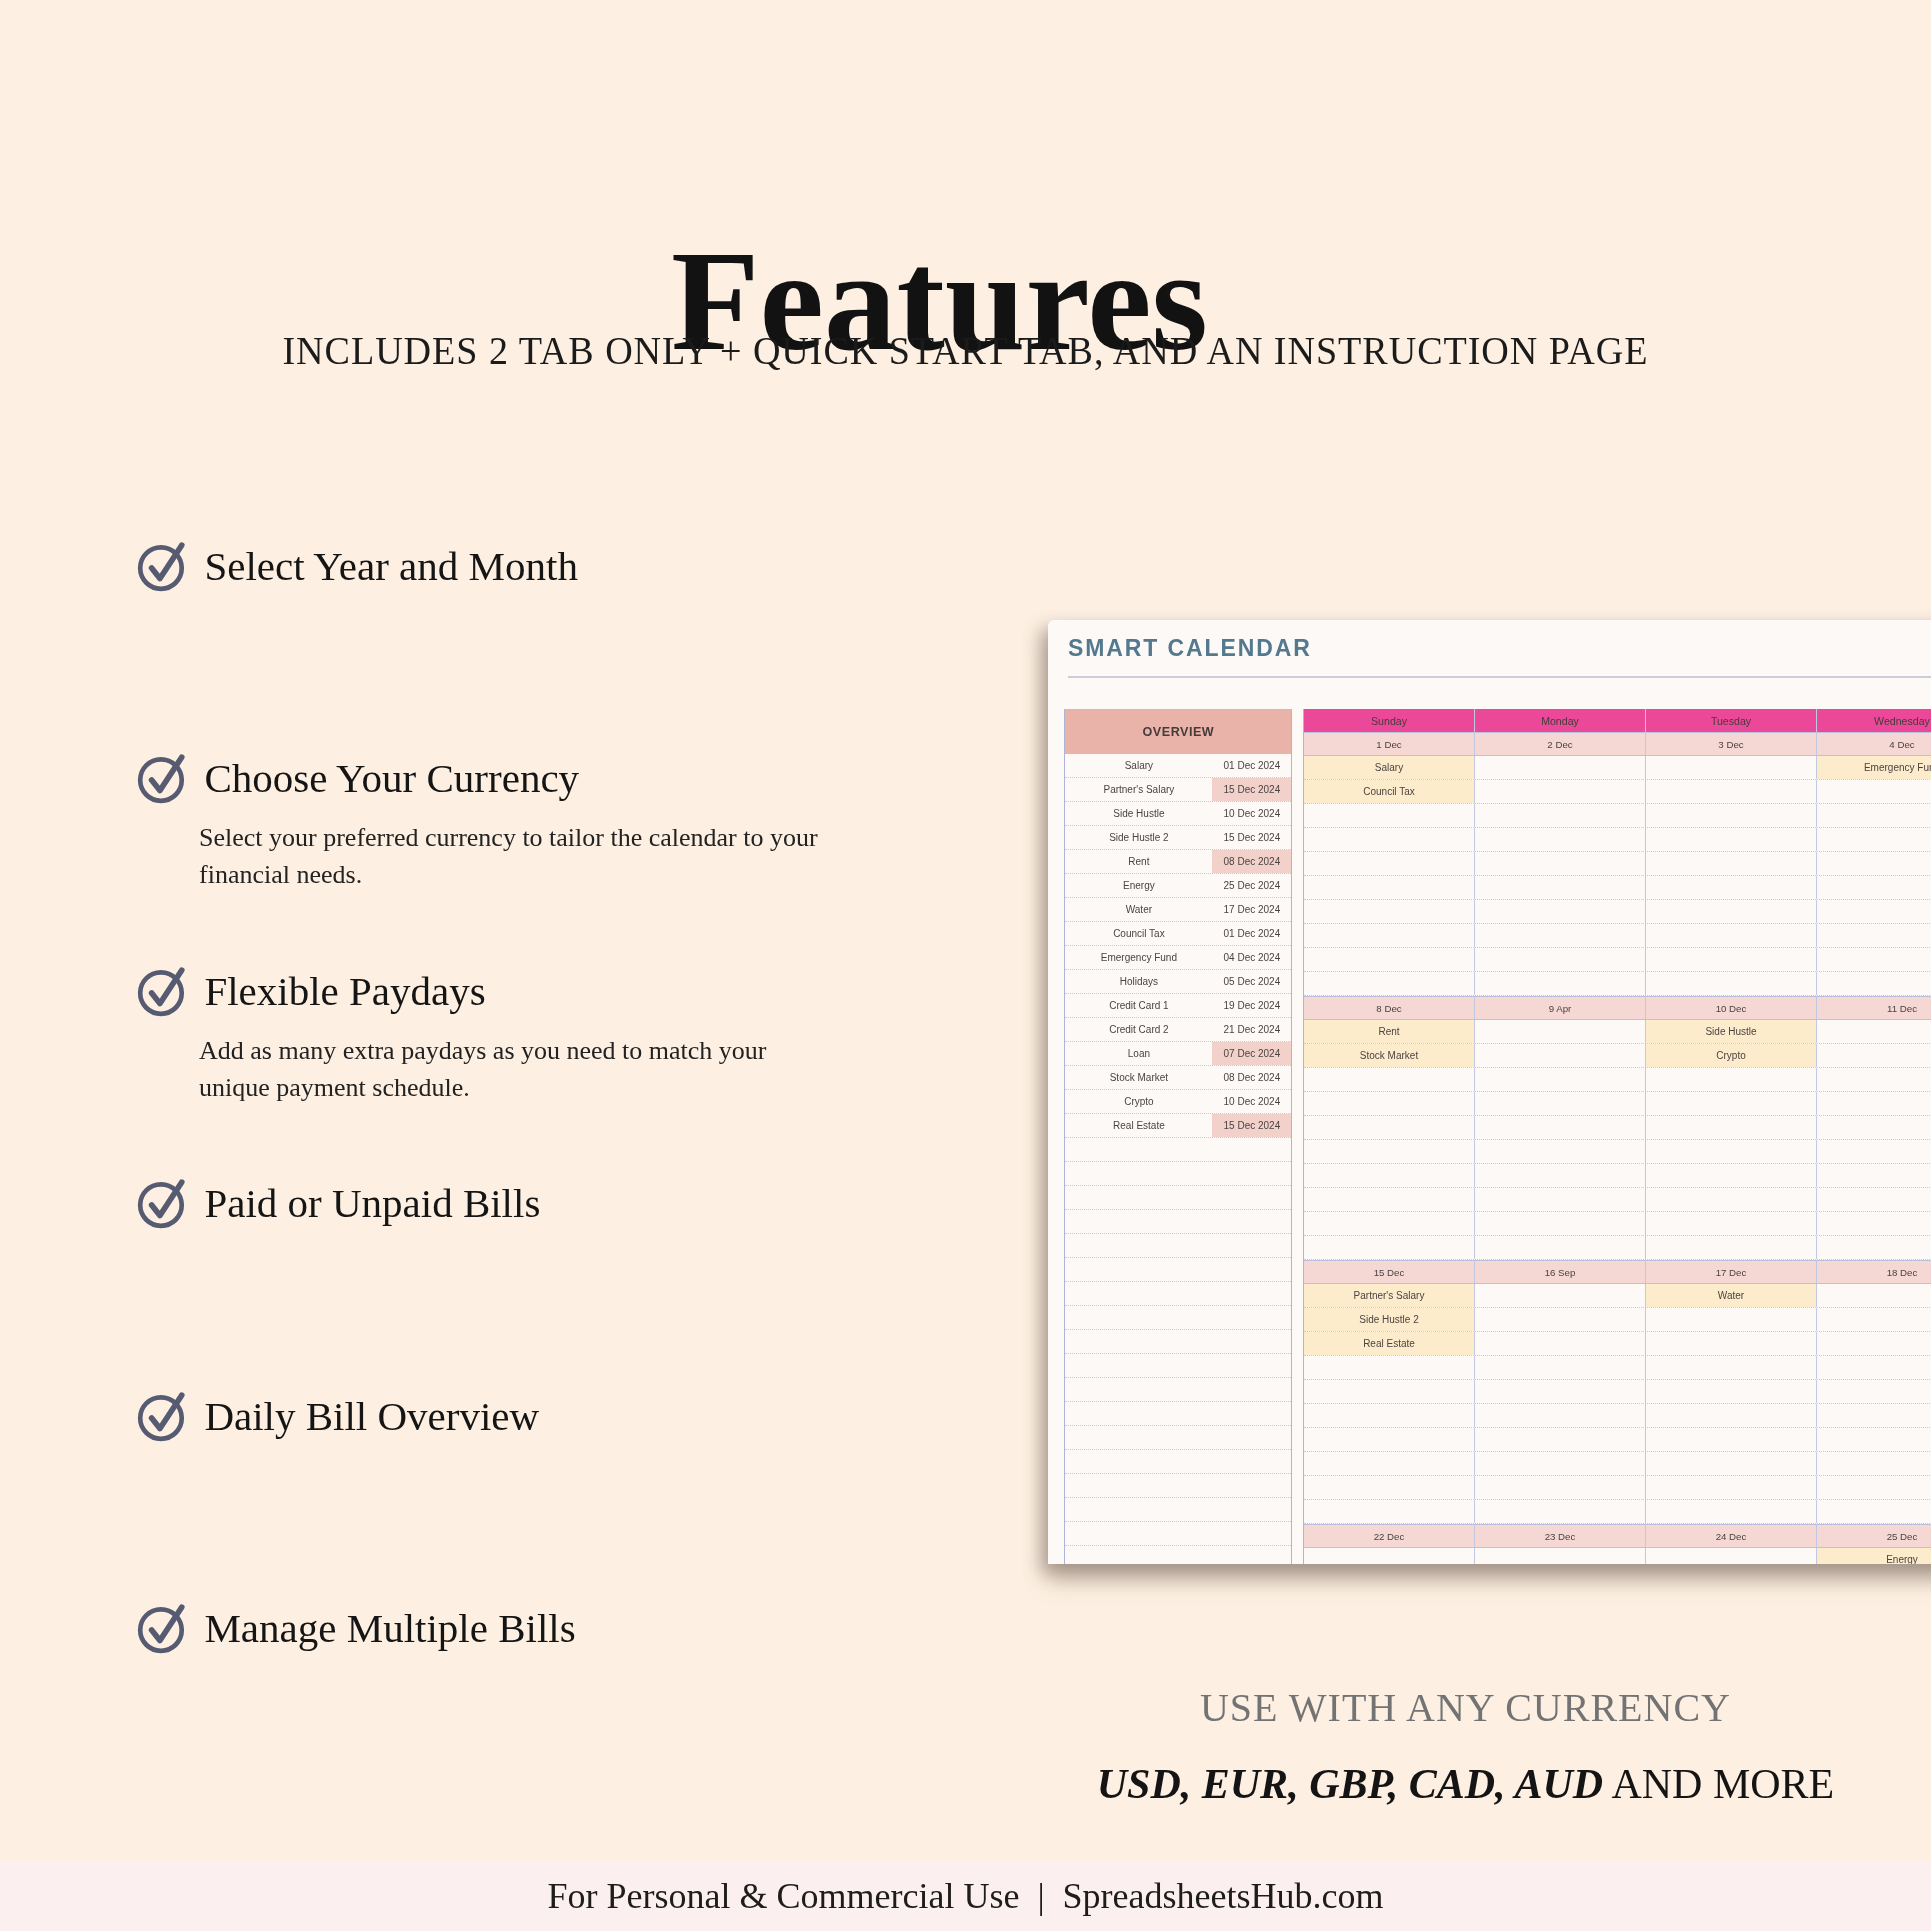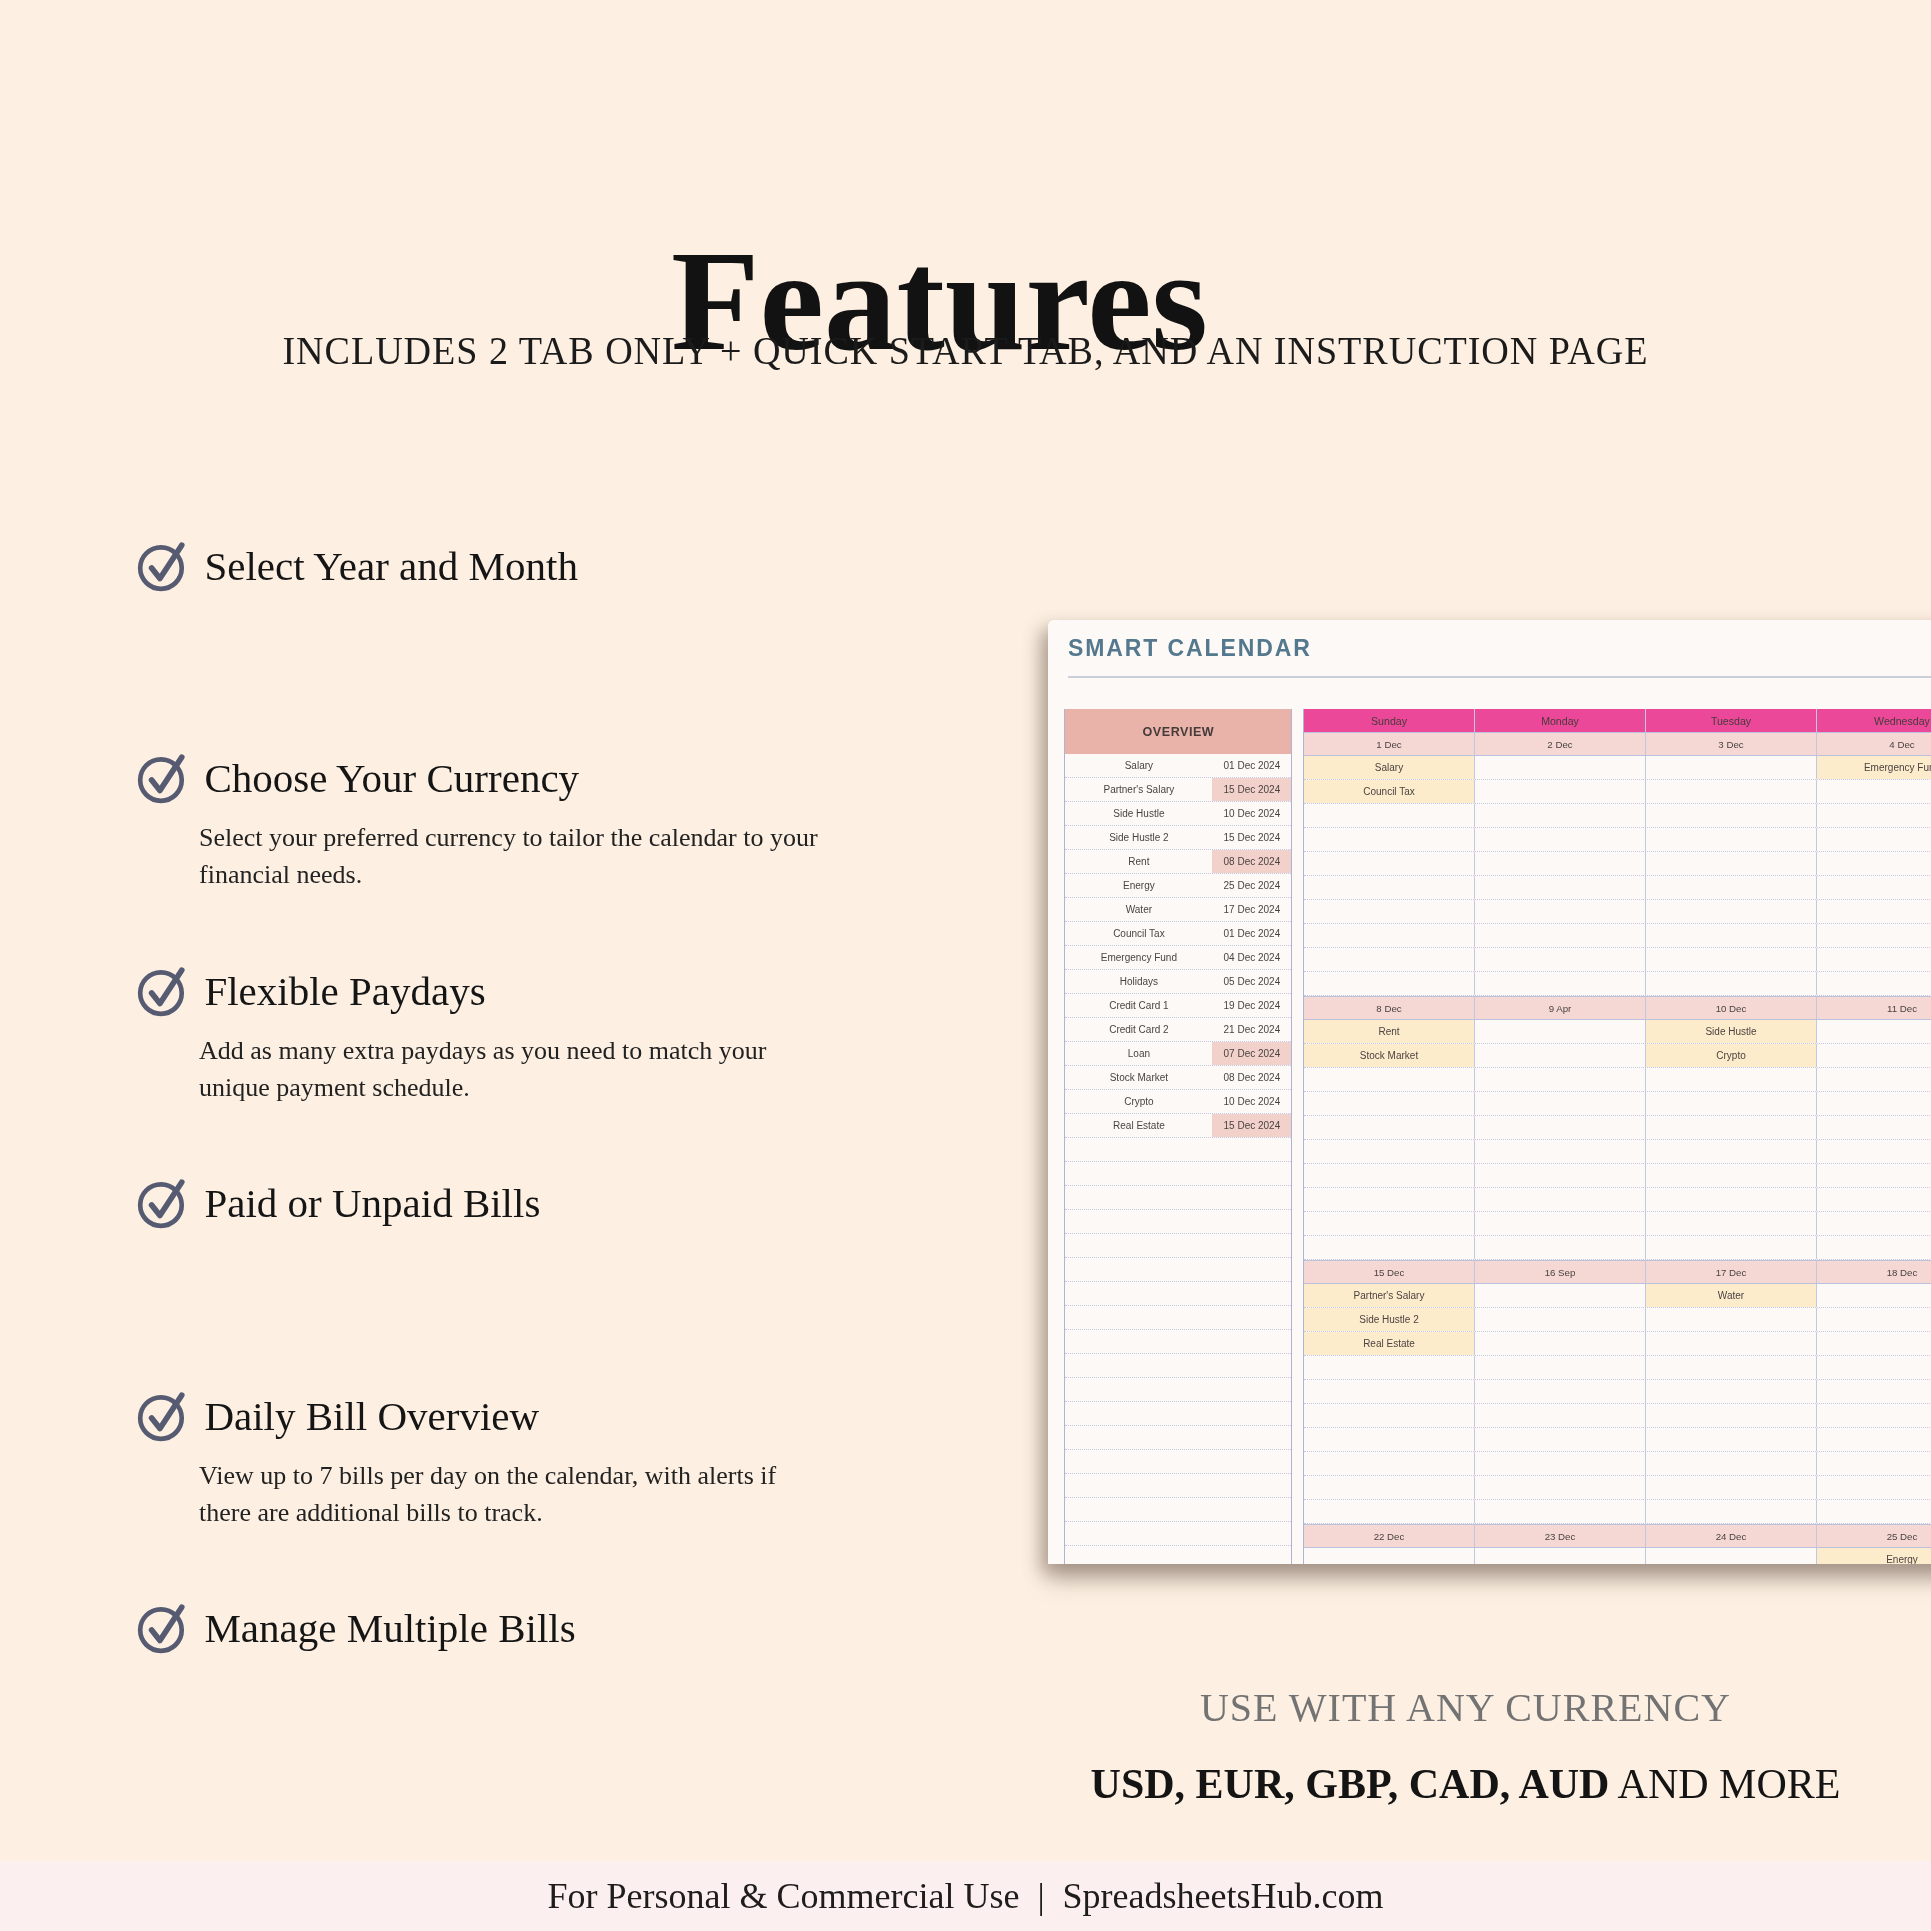--- a/index.html
+++ b/index.html
@@ -62,21 +62,21 @@
   .cal-dayhdr{height:23px;background:#ec4899;font-size:10.6px;color:#453b3a;}
   .cal-date{height:22px;background:#f5d8d3;font-size:9.7px;color:#4a4342;}
   .cal-date-row{border-top:1px solid #bcc2dd;border-bottom:1px solid #bcc2dd;}
   .cal-slot-row{border-bottom:1px dotted #c4c9e3;}
   .cal-slot{height:23px;font-size:10px;color:#4a4342;}
   .cal-slot.billed{background:#fdeccb;}
   
   .currency{position:absolute;left:1002px;top:1684px;width:927px;text-align:center;}
   .cur-line1{font-size:40px;letter-spacing:1px;color:#737373;}
   .cur-line2{margin-top:29px;font-size:42px;color:#141414;}
-  .cur-line2 .codes{font-weight:700;}
+  .cur-line2 .codes{font-weight:700;font-style:italic;}
   
   .footer{
     position:absolute;left:0;top:1861px;width:1931px;height:70px;background:#fbf0ef;
     display:flex;align-items:center;justify-content:center;
     font-size:36px;color:#1f1c1c;white-space:pre;
   }
 </style>
 </head>
 <body>
 
@@ -123,21 +123,20 @@
     </div>
   </div>
   <div class="feature" style="top:850px">
     <div class="head">
       <svg class="ck" viewBox="0 0 52 52">
         <circle cx="25" cy="28" r="20" fill="none" stroke="#565b72" stroke-width="4.5"></circle>
         <path d="M16 28 l8 10 L45 6" fill="none" stroke="#565b72" stroke-width="5.5" stroke-linecap="round" stroke-linejoin="round"></path>
       </svg>
       <span class="ftitle">Daily Bill Overview</span>
     </div>
-    <div class="fdesc">View up to 7 bills per day on the calendar, with alerts if there are additional bills to track.</div>
   </div>
   <div class="feature" style="top:1062px">
     <div class="head">
       <svg class="ck" viewBox="0 0 52 52">
         <circle cx="25" cy="28" r="20" fill="none" stroke="#565b72" stroke-width="4.5"></circle>
         <path d="M16 28 l8 10 L45 6" fill="none" stroke="#565b72" stroke-width="5.5" stroke-linecap="round" stroke-linejoin="round"></path>
       </svg>
       <span class="ftitle">Manage Multiple Bills</span>
     </div>
   </div>

